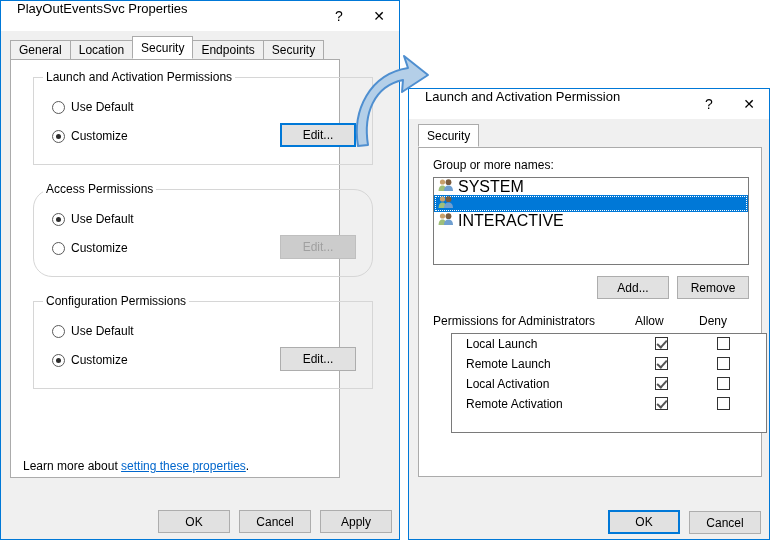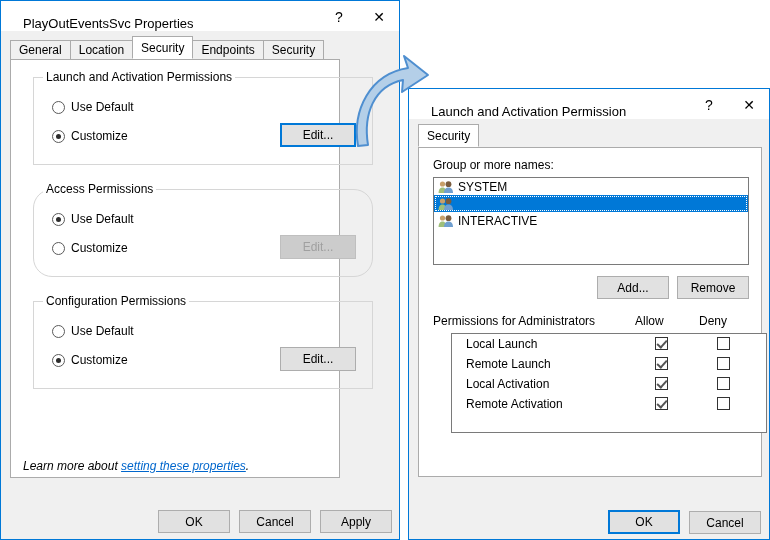--- a/index.html
+++ b/index.html
@@ -21,23 +21,23 @@
   .window {
     position: absolute;
     background: #f0f0f0;
     border: 1px solid #0078d7;
     box-sizing: border-box;
   }
   .titlebar {
     height: 30px;
     background: #ffffff;
     display: flex;
-    align-items: flex-end;
-    box-sizing: border-box;
-    padding-left: 22px;
+    align-items: flex-start;
+    box-sizing: border-box;
+    padding-left: 16px;
   }
   .title-text {
     font-size: 13px;
     color: #000000;
     flex: 1 1 auto;
     white-space: nowrap;
     overflow: hidden;
   }
   .title-btn {
     width: 40px;
@@ -172,24 +172,23 @@
   
   .listbox {
     position: absolute;
     background: #ffffff;
     border: 1px solid #7a7a7a;
     box-sizing: border-box;
     overflow: hidden;
   }
   .list-item {
     display: flex;
-    align-items: center;
     height: 17px;
     padding-left: 4px;
-    font-size: 12px;
+    font-size: 16px;
     white-space: nowrap;
     box-sizing: border-box;
   }
   .list-item.selected {
     background: #0078d7;
     color: #ffffff;
     outline: 1px dotted #ffffff;
     outline-offset: -2px;
   }
   .users-icon {
@@ -316,21 +315,21 @@
       <div class="radio-row" style="left:18px; top:51px;">
         <span class="radio checked"></span>
         <span class="radio-label">Customize</span>
       </div>
 
       <div class="btn" style="position:absolute; left:246px; top:45px; width:76px; height:24px;">
         <span>Edit...</span>
       </div>
     </div>
 
-    <div class="learn" style="left:12px; top:399px;font-style:italic;">
+    <div class="learn" style="left:12px; top:399px;">
       <span>Learn more about </span><a href="#">setting these properties</a><span>.</span>
     </div>
   </div>
 
   <div class="btn" style="position:absolute; left:157px; top:509px; width:72px; height:23px;">
     <span>OK</span>
   </div>
   <div class="btn" style="position:absolute; left:238px; top:509px; width:72px; height:23px;">
     <span>Cancel</span>
   </div>

